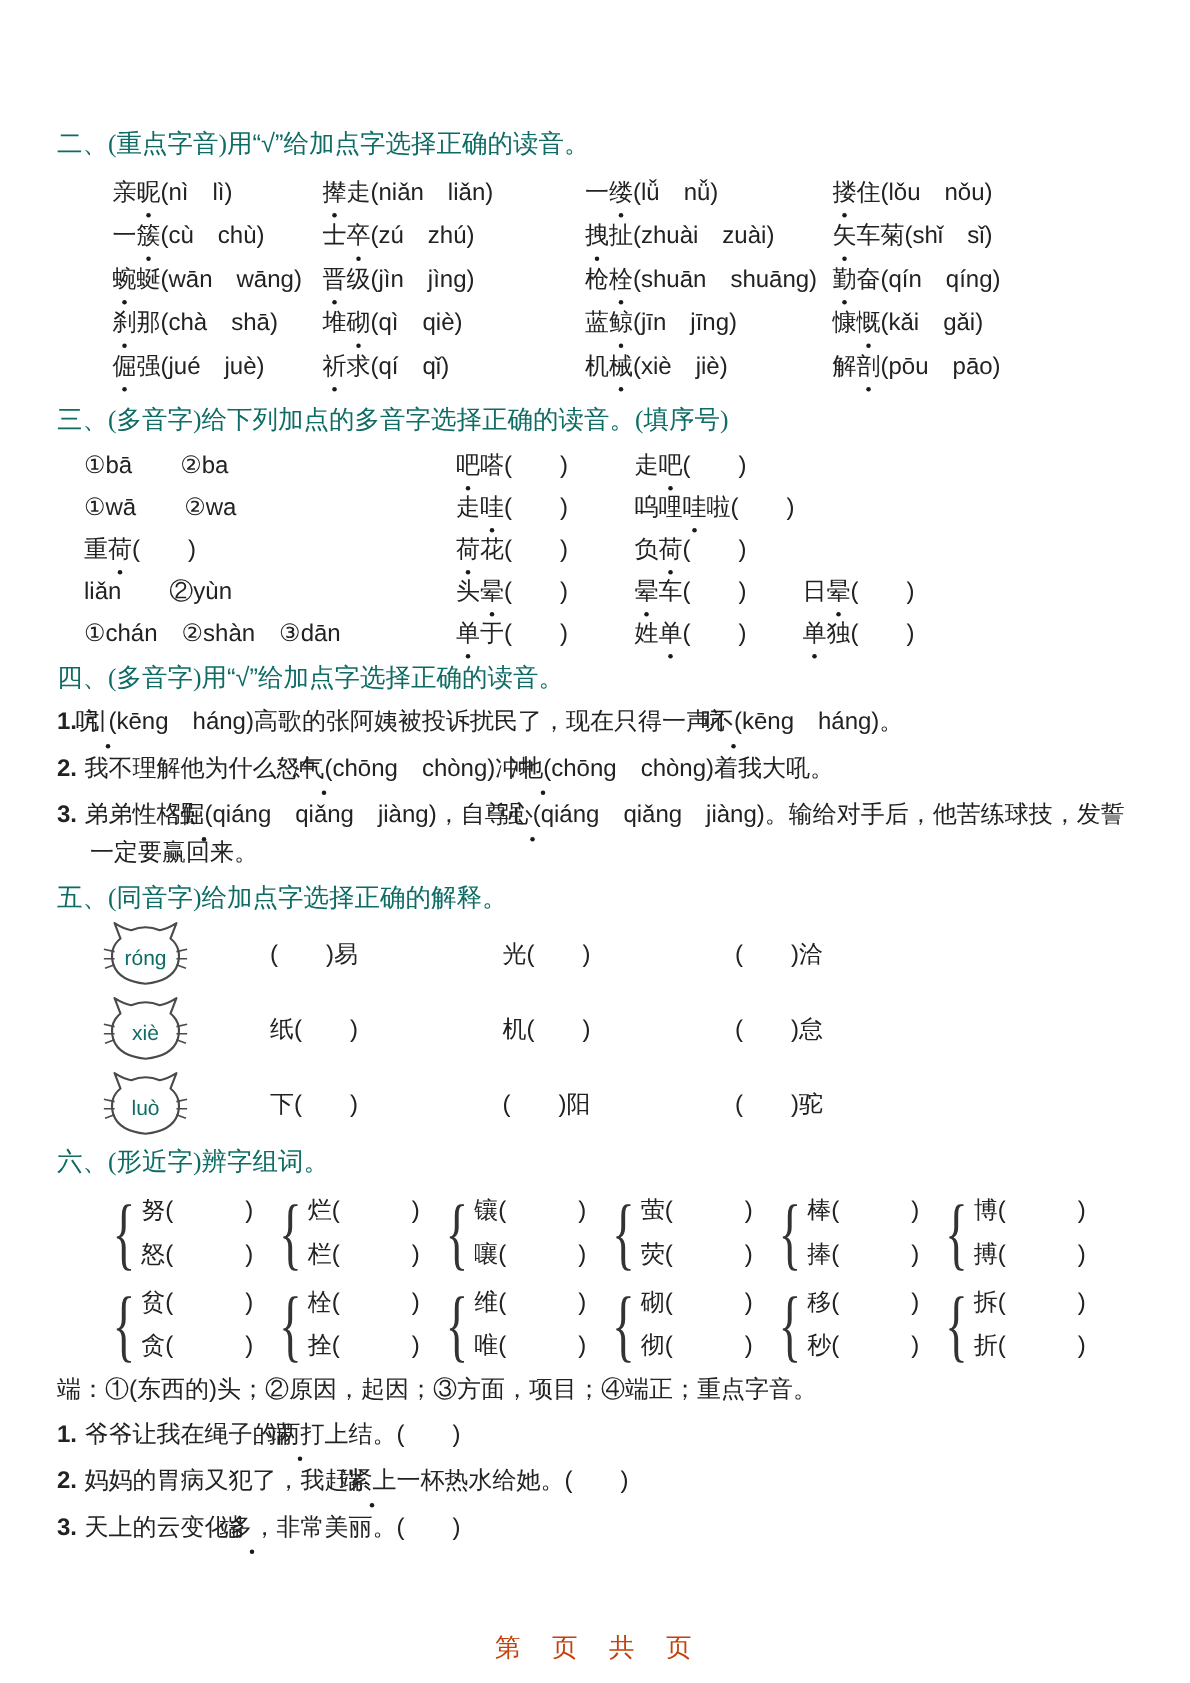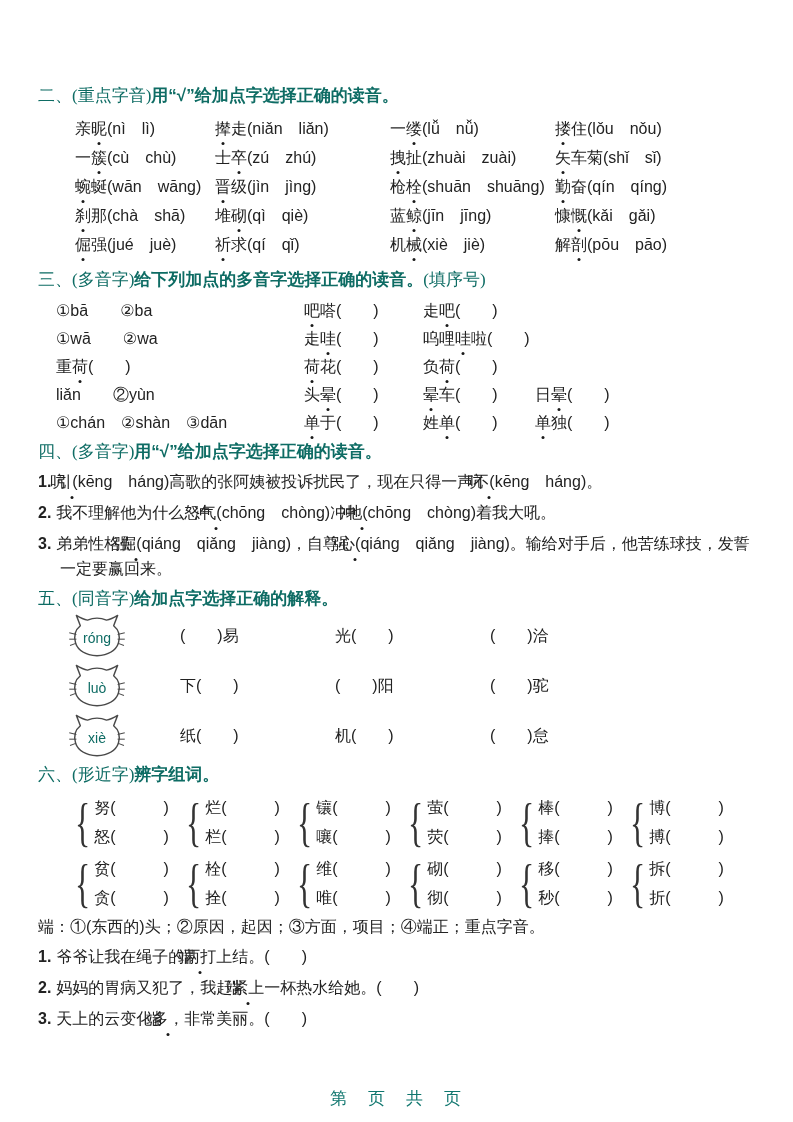--- a/index.html
+++ b/index.html
@@ -5,21 +5,21 @@
   :root{ --accent:#0e6c64; --ink:#222; }
   html,body{margin:0;padding:0;background:#ffffff;}
   body{width:793px;height:1122px;overflow:hidden;
        font-family:"Liberation Sans",sans-serif;color:var(--ink);}
   .page{position:relative;width:793px;height:1122px;box-sizing:border-box;
         padding:84px 30px 0 38px;background:#fff;}
   
   h2.sec-title{margin:0;font-size:17px;line-height:24px;color:var(--accent);
                font-weight:bold;white-space:nowrap;}
   .t-kai{font-family:"Liberation Serif",serif;font-weight:normal;}
-  .t-bold{font-weight:bold;}
+  .t-bold{font-weight:normal;}
   
   .dotted{position:relative;display:inline-block;}
   .dotted::after{content:"";position:absolute;left:50%;bottom:-5px;width:3px;height:3px;
                  border-radius:50%;background:#1a1a1a;transform:translateX(-50%);}
   
   .s2-grid{display:grid;grid-template-columns:140px 175px 165px auto;
            row-gap:7px;margin:10px 0 12px 37px;font-size:16px;line-height:22px;}
   .s2-grid .cell{white-space:nowrap;}
   
   .s3-wrap{margin:8px 0 0 18px;}
@@ -41,21 +41,21 @@
   .pair{width:111px;display:flex;align-items:center;}
   .brace{display:inline-block;font-family:"Liberation Serif",serif;font-weight:400;
          font-size:44px;line-height:1;color:#333;transform:scale(.72,1.22);
          transform-origin:center;margin-right:1px;}
   .pair-lines{display:flex;flex-direction:column;gap:7px;font-size:16px;line-height:22px;}
   .pair-lines span{white-space:nowrap;}
   
   .definition{font-size:16px;line-height:24px;margin:6px 0 4px;}
   
   .footer{position:absolute;left:0;right:0;bottom:12px;text-align:center;
-          font-size:17px;letter-spacing:2px;color:#0f766e;}
+          font-size:17px;letter-spacing:2px;color:#c2410c;}
   section{display:block;}
   .sp-s3{margin-top:2px;}
 </style>
 </head>
 <body>
 
 <div class="page">
 
   <section>
     <h2 class="sec-title"><span class="t-kai">二、</span><span class="t-kai">(重点字音)</span><span class="t-bold">用“√”给加点字选择正确的读音。</span></h2>
@@ -154,45 +154,45 @@
             <path d="M14 16 L9 3 Q17 8 23 9 Q35 4 47 9 Q53 8 61 3 L56 16 Q66 24 62 38 Q57 52 35 54 Q13 52 8 38 Q4 24 14 16 Z" fill="none" stroke="#4a4a4a" stroke-width="1.8" stroke-linejoin="round"></path>
             <g stroke="#4a4a4a" stroke-width="1.3">
               <line x1="0" y1="25" x2="9" y2="27"></line>
               <line x1="0" y1="33" x2="9" y2="33"></line>
               <line x1="1" y1="41" x2="9" y2="38"></line>
               <line x1="70" y1="25" x2="61" y2="27"></line>
               <line x1="70" y1="33" x2="61" y2="33"></line>
               <line x1="69" y1="41" x2="61" y2="38"></line>
             </g>
           </svg>
-        <span class="py">luò</span>
+        <span class="py">xiè</span>
       </span>
-      <span class="s5-item">下(　　)</span>
-      <span class="s5-item">(　　)阳</span>
-      <span class="s5-item">(　　)驼</span>
+      <span class="s5-item">纸(　　)</span>
+      <span class="s5-item">机(　　)</span>
+      <span class="s5-item">(　　)怠</span>
     </div>
 
     <div class="s5-row">
       <span class="cat">
         <svg viewBox="0 0 70 58">
             <path d="M14 16 L9 3 Q17 8 23 9 Q35 4 47 9 Q53 8 61 3 L56 16 Q66 24 62 38 Q57 52 35 54 Q13 52 8 38 Q4 24 14 16 Z" fill="none" stroke="#4a4a4a" stroke-width="1.8" stroke-linejoin="round"></path>
             <g stroke="#4a4a4a" stroke-width="1.3">
               <line x1="0" y1="25" x2="9" y2="27"></line>
               <line x1="0" y1="33" x2="9" y2="33"></line>
               <line x1="1" y1="41" x2="9" y2="38"></line>
               <line x1="70" y1="25" x2="61" y2="27"></line>
               <line x1="70" y1="33" x2="61" y2="33"></line>
               <line x1="69" y1="41" x2="61" y2="38"></line>
             </g>
           </svg>
-        <span class="py">xiè</span>
+        <span class="py">luò</span>
       </span>
-      <span class="s5-item">纸(　　)</span>
-      <span class="s5-item">机(　　)</span>
-      <span class="s5-item">(　　)怠</span>
+      <span class="s5-item">下(　　)</span>
+      <span class="s5-item">(　　)阳</span>
+      <span class="s5-item">(　　)驼</span>
     </div>
   </section>
 
   <section>
     <h2 class="sec-title"><span class="t-kai">六、</span><span class="t-kai">(形近字)</span><span class="t-bold">辨字组词。</span></h2>
 
     <div class="s6-row">
       <span class="pair">
           <span class="brace">{</span>
           <span class="pair-lines">

